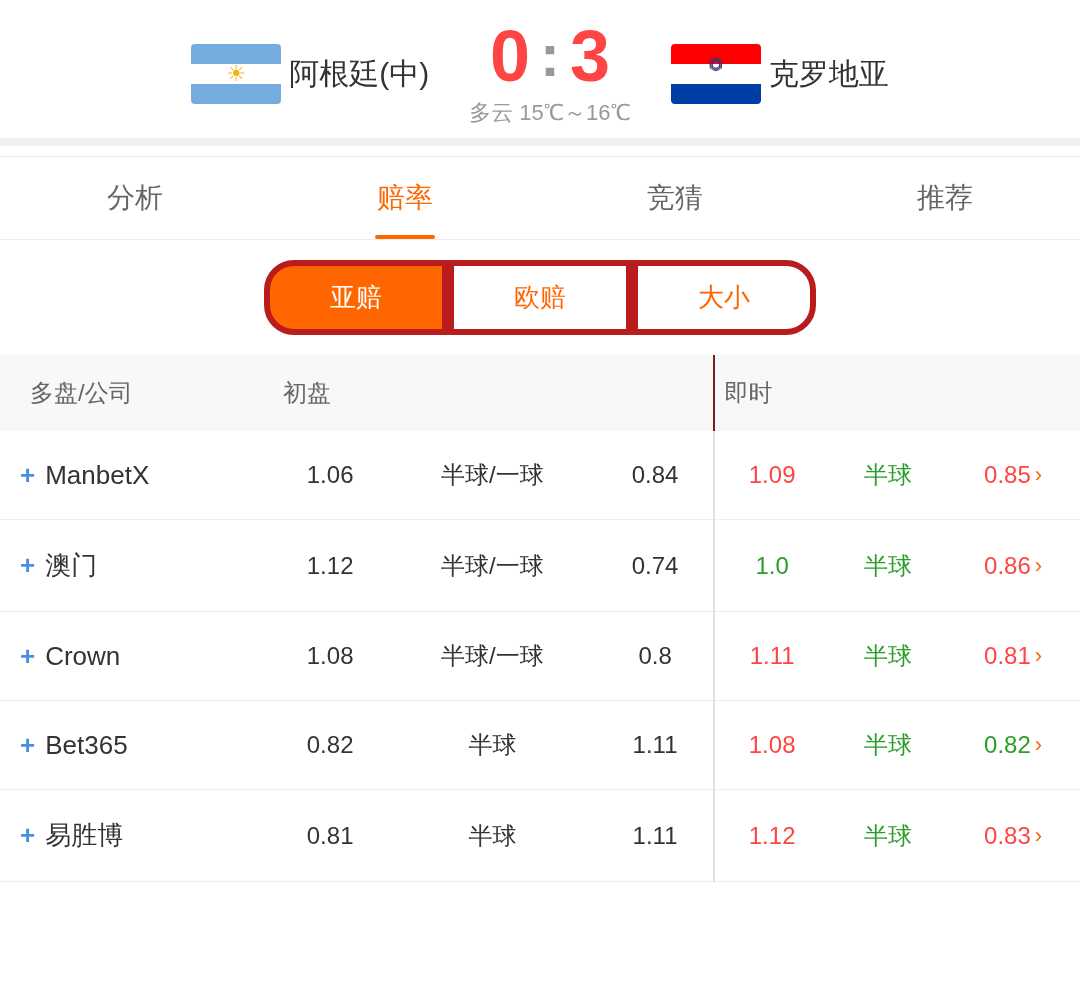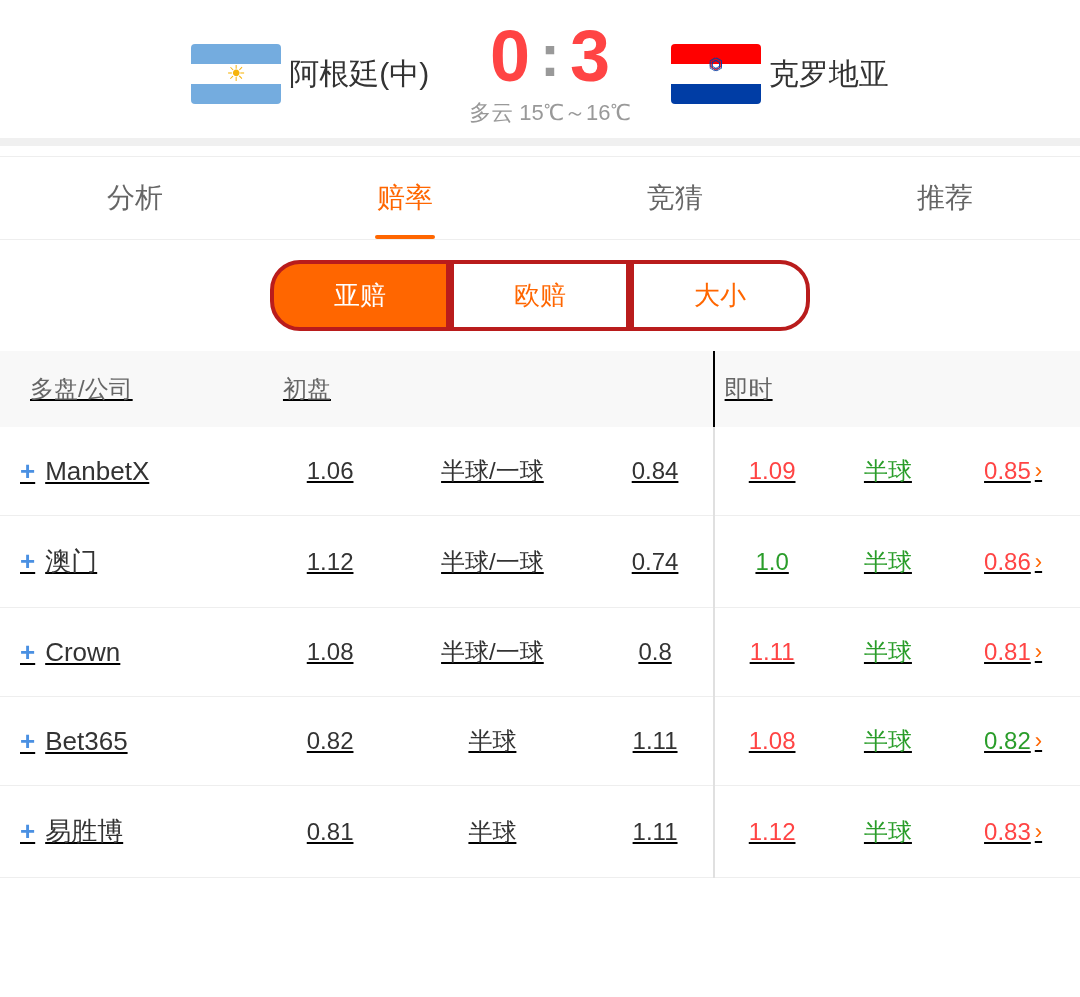--- a/index.html
+++ b/index.html
@@ -108,21 +108,21 @@
     .sub-tabs {
       display: flex;
       justify-content: center;
       gap: 0;
       padding: 20px 40px;
       background: #fff;
     }
     .sub-tab {
       padding: 14px 60px;
       font-size: 26px;
-      border: 4px solid #b91c1c;
+      border: 6px solid #b91c1c;
       cursor: pointer;
     }
     .sub-tab:first-child {
       border-radius: 30px 0 0 30px;
     }
     .sub-tab:last-child {
       border-radius: 0 30px 30px 0;
     }
     .sub-tab.active {
       background: #f60;
@@ -131,37 +131,36 @@
     .sub-tab:not(.active) {
       background: #fff;
       color: #f60;
     }
 
     
     .odds-table {
       width: 100%;
       border-collapse: collapse;
       font-size: 24px;
-      text-decoration: underline;
     }
     .odds-table thead tr {
       background: #f8f8f8;
     }
     .odds-table thead th {
       padding: 22px 10px;
       color: #666;
       font-weight: normal;
       text-align: left;
     }
     .odds-table thead th:first-child {
       text-align: left;
       padding-left: 30px;
     }
     .th-divider {
-      border-left: 2px solid #000000;
+      border-left: 2px solid #7f1d1d;
     }
     .odds-table tbody tr {
       border-bottom: 1px solid #eee;
     }
     .odds-table tbody td {
       padding: 28px 10px;
       text-align: center;
       color: #333;
     }
     .odds-table tbody td:first-child {

